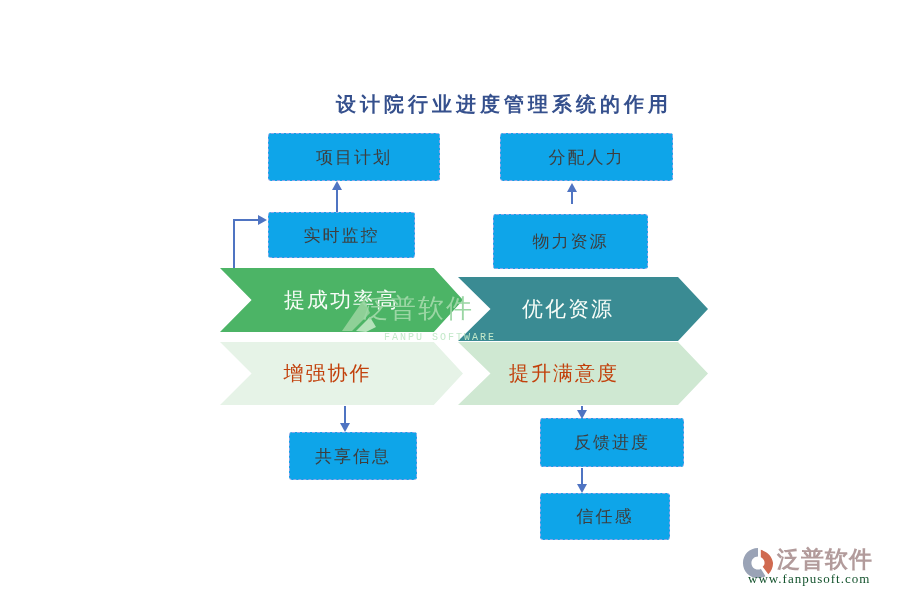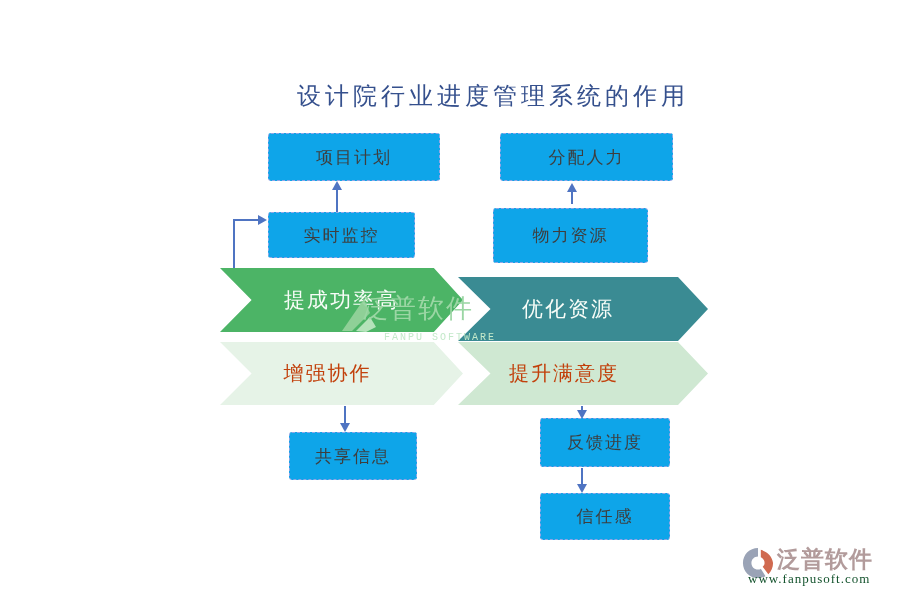--- a/index.html
+++ b/index.html
@@ -1,20 +1,20 @@
 <!DOCTYPE html>
 <html><head>
 <meta charset="utf-8">
 <style>
   html,body{margin:0;padding:0;background:#fff;}
   .canvas{position:relative;width:900px;height:600px;background:#ffffff;overflow:hidden;
           font-family:"Liberation Serif","DejaVu Serif",serif;}
 
   .title{position:absolute;left:493px;top:80px;transform:translateX(-50%);
-         margin:0;font-size:24px;font-weight:400;letter-spacing:4px;white-space:nowrap;
+         margin:11px;font-size:20px;font-weight:700;letter-spacing:4px;white-space:nowrap;
          color:#35508d;}
 
   
   .dbox{position:absolute;background:#0ea5e9;border:1px dashed #8fa5e6;border-radius:3px;
         display:flex;align-items:center;justify-content:center;
         font-size:17px;letter-spacing:2px;color:#3e3e3e;box-sizing:border-box;}
 
   
   .chevron{position:absolute;display:flex;align-items:center;justify-content:center;
            clip-path:polygon(0 0, 88% 0, 100% 50%, 88% 100%, 0 100%, 13% 50%);
@@ -64,21 +64,21 @@
 
   <div class="dbox" style="left:268px;top:133px;width:172px;height:48px;">
     <span>项目计划</span>
   </div>
   <div class="dbox" style="left:500px;top:133px;width:173px;height:48px;">
     <span>分配人力</span>
   </div>
   <div class="dbox" style="left:268px;top:212px;width:147px;height:46px;">
     <span>实时监控</span>
   </div>
-  <div class="dbox" style="left:493px;top:208px;width:155px;height:55px;">
+  <div class="dbox" style="left:493px;top:214px;width:155px;height:55px;">
     <span>物力资源</span>
   </div>
 
   <div class="chevron chev-dark" style="left: 220px; top: 268px; width: 243px; height: 64px; background-color: rgb(76, 180, 102);">
     <span>提成功率高</span>
   </div>
   <div class="chevron chev-dark" style="left: 458px; top: 277px; width: 250px; height: 64px; padding-right: 30px; background-color: rgb(58, 139, 147);">
     <span>优化资源</span>
   </div>
 
@@ -94,21 +94,21 @@
 
   <div class="vline" style="left:581px;top:406px;height:6px;"></div>
   <div class="tri tri-down" style="left:577px;top:410px;"></div>
 
   <div class="vline" style="left:581px;top:468px;height:17px;"></div>
   <div class="tri tri-down" style="left:577px;top:484px;"></div>
 
   <div class="dbox" style="left:289px;top:432px;width:128px;height:48px;">
     <span>共享信息</span>
   </div>
-  <div class="dbox" style="left:540px;top:418px;width:130px;height:49px;">
+  <div class="dbox" style="left:540px;top:418px;width:144px;height:49px;">
     <span>反馈进度</span>
   </div>
   <div class="dbox" style="left:540px;top:493px;width:130px;height:47px;">
     <span>信任感</span>
   </div>
 
   <div class="wm-center">
     <svg width="40" height="36" viewBox="0 0 40 36">
       <path d="M4 34 L26 2 L32 16 L14 34 Z" fill="#8fd097"></path>
       <path d="M18 34 L32 20 L38 30 L28 35 Z" fill="#b4e3ba"></path>

